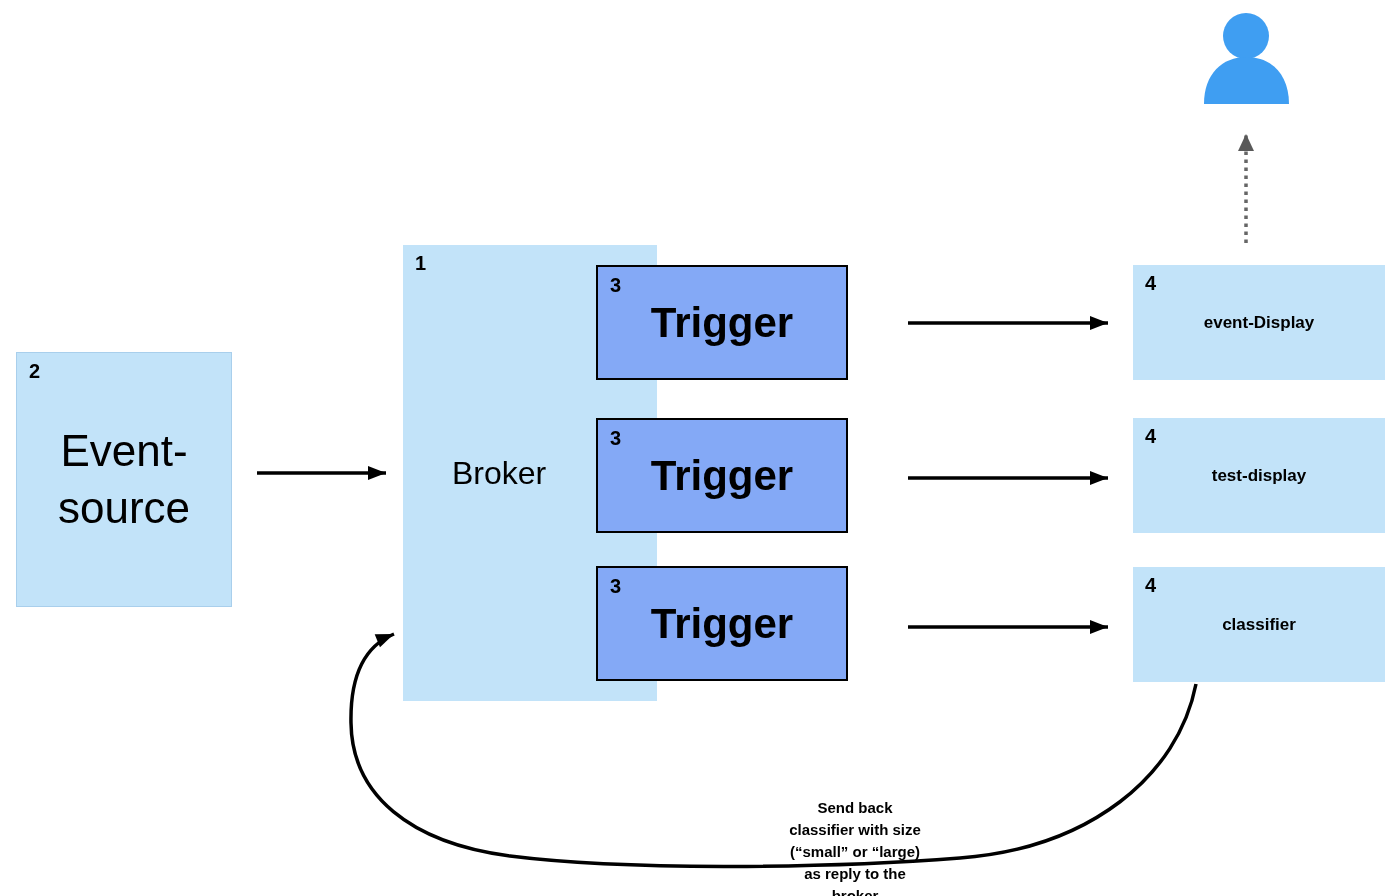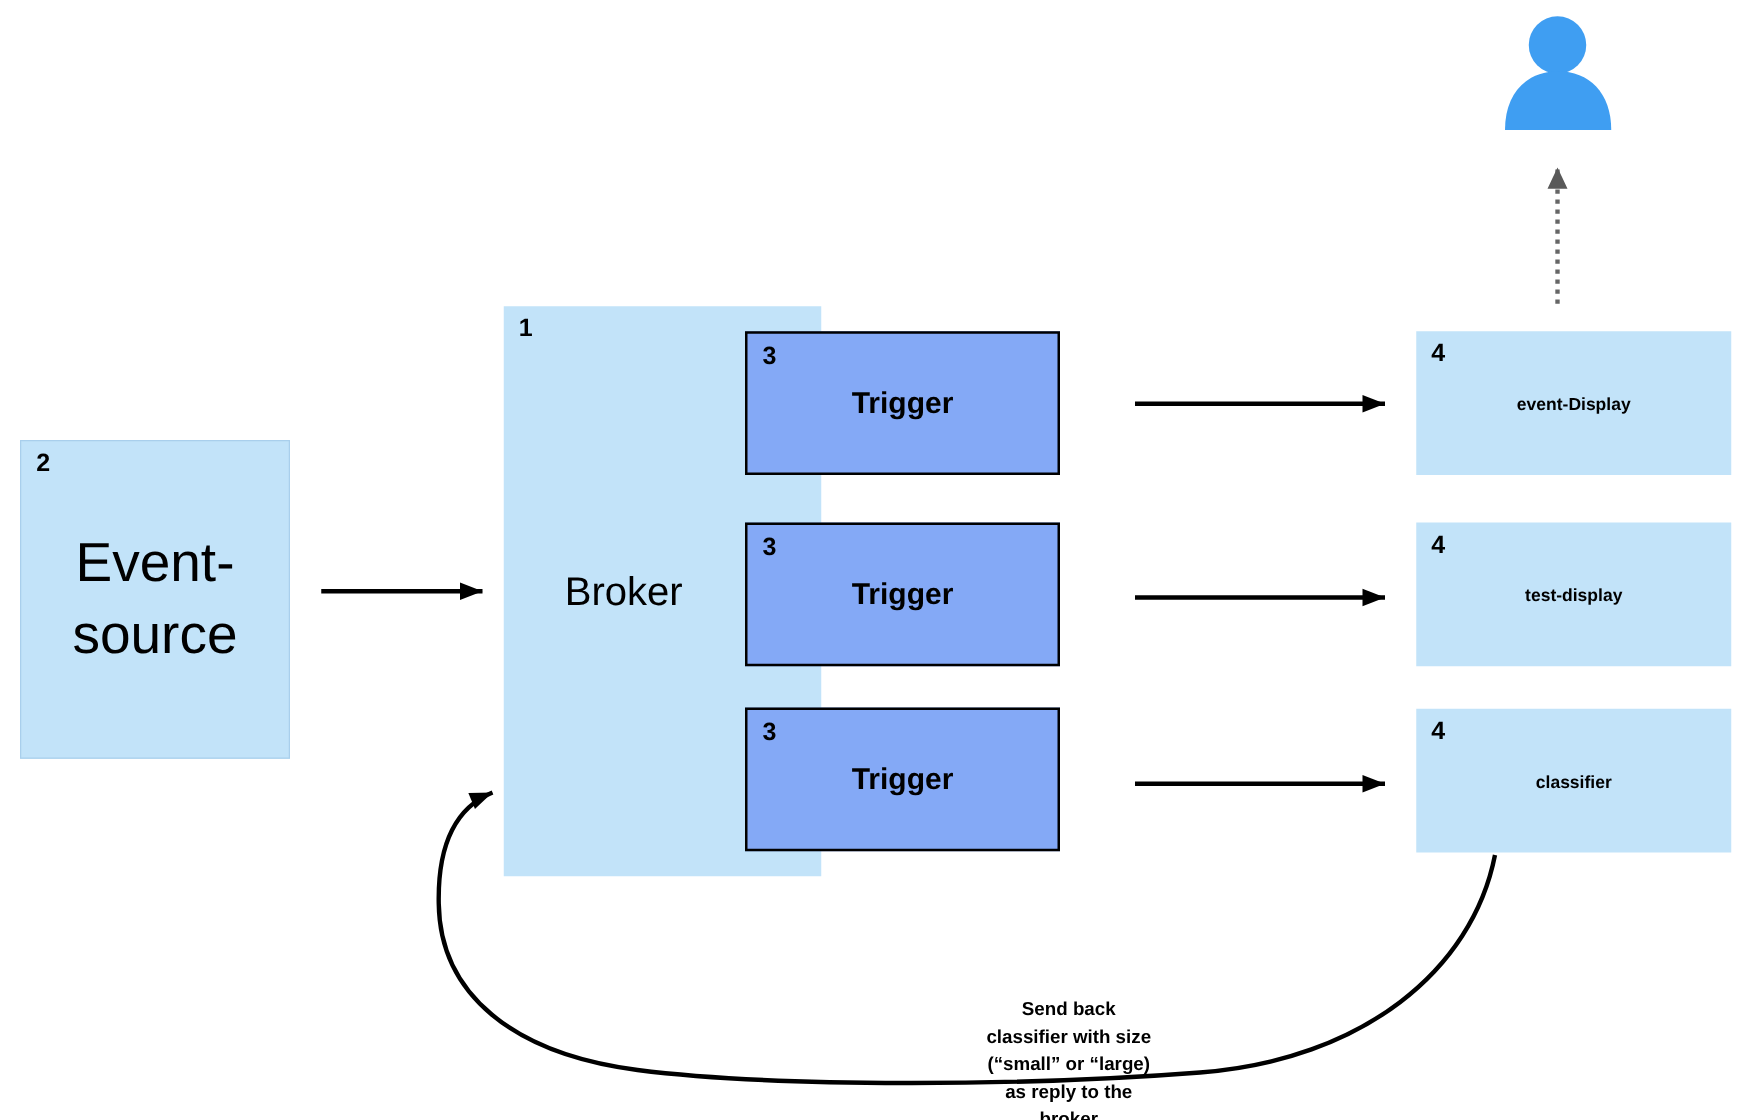--- a/index.html
+++ b/index.html
@@ -36,25 +36,25 @@
     position: absolute; left: 0; top: 0; width: 192px; height: 100%;
     display: flex; align-items: center; justify-content: center;
     font-size: 32px; font-weight: 500;
   }
 
   .node-trigger {
     left: 596px; width: 252px; height: 115px;
     background: #84a9f6; border: 2px solid #000000;
   }
   .t1 { top: 265px; } .t2 { top: 418px; } .t3 { top: 566px; }
-  .node-trigger .trigger-label { font-size: 24px; font-weight: 600; }
+  .node-trigger .trigger-label { font-size: 42px; font-weight: 600; }
 
   .node-sink { left: 1133px; width: 252px; height: 115px; }
   .s1 { top: 265px; } .s2 { top: 418px; } .s3 { top: 567px; }
-  .node-sink .sink-label { font-size: 14px; font-weight: 600; }
+  .node-sink .sink-label { font-size: 17px; font-weight: 600; }
 
   .note {
     position: absolute; left: 758px; top: 749px; width: 194px;
     text-align: center; font-size: 15px; font-weight: 600;
     line-height: 1.47; white-space: pre-line; margin-top: 48px;
   }
 </style>
 </head>
 <body>
 

